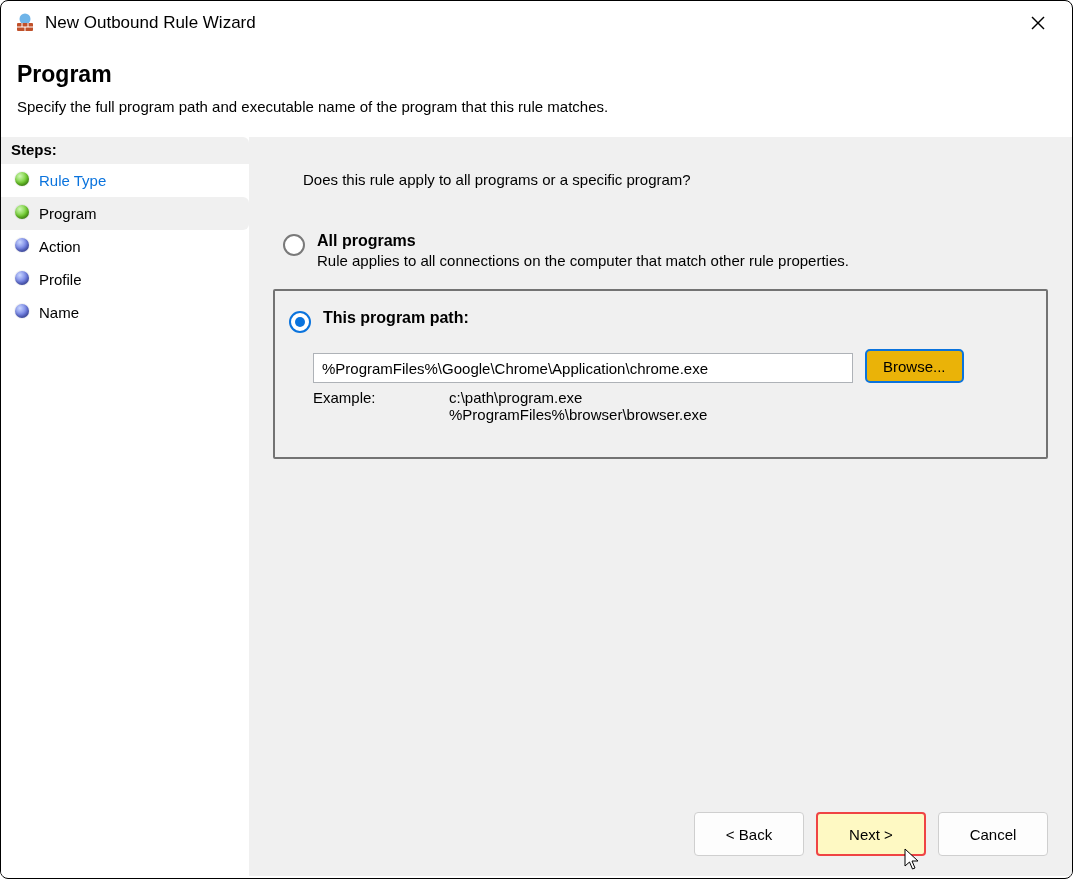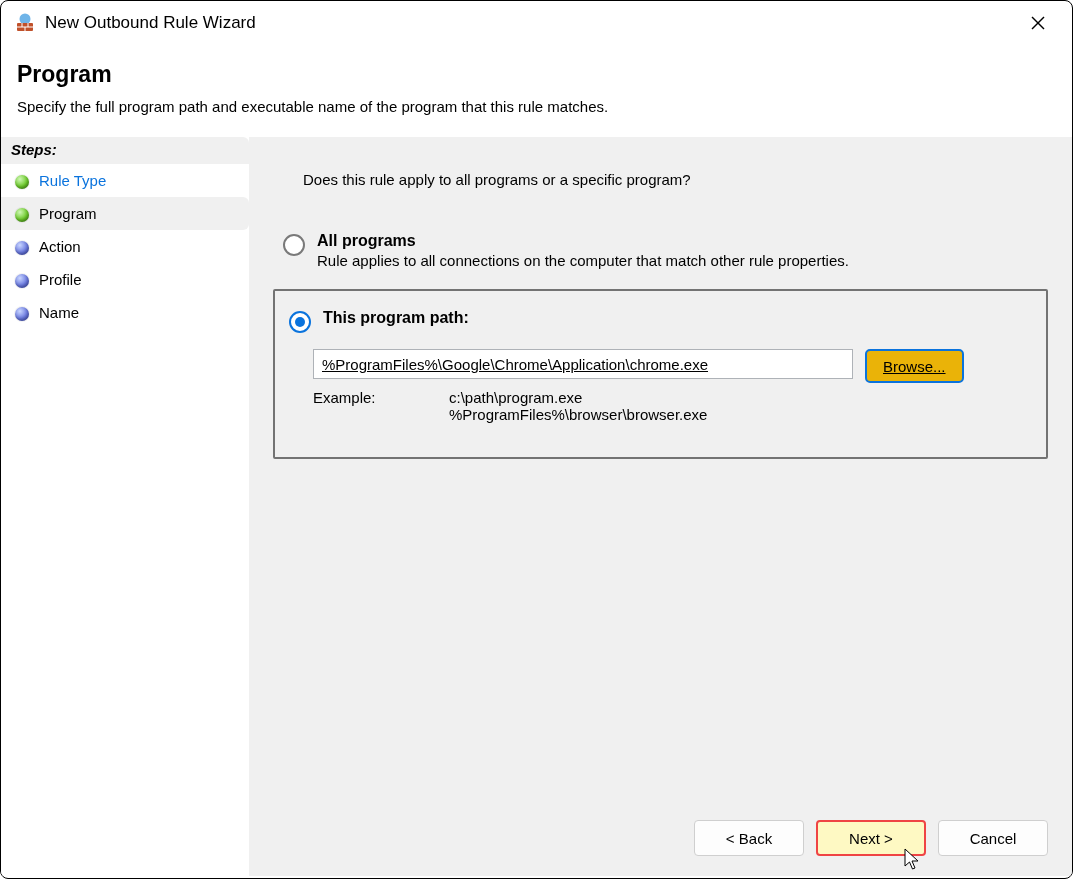--- a/index.html
+++ b/index.html
@@ -66,25 +66,24 @@
   .sidebar {
     width: 248px;
     flex: 0 0 248px;
     background: #fff;
   }
   .sidebar .steps-label {
     background: #f0f0f0;
     padding: 4px 10px 6px 10px;
     font-weight: 700;
     border-top-right-radius: 6px;
-    font-style: italic;
   }
   .sidebar .step {
     display:flex;
-    align-items:flex-end;
+    align-items:flex-start;
     gap:10px;
     padding: 8px 10px 8px 14px;
     cursor: default;
   }
   .sidebar .step .bullet {
     width:14px; height:14px;
     border-radius:50%;
     flex:0 0 14px;
     box-shadow: inset -1px -2px 3px rgba(0,0,0,.25), 0 0 0 1px rgba(0,0,0,.05);
   }
@@ -134,24 +133,23 @@
 
   .highlight-box {
     border: 2px solid #737373;
     border-radius: 2px;
     padding: 12px 18px 18px 4px;
     margin-top: 14px;
   }
 
   .path-row {
     display:flex;
-    align-items:flex-start;
+    align-items:flex-end;
     gap: 12px;
     margin: 10px 0 6px 34px;
-    text-decoration: underline;
   }
   .path-input {
     flex: 0 0 540px;
     height: 30px;
     padding: 4px 8px;
     font-family: inherit;
     font-size: 15px;
     border: 1px solid #aeb2b7;
     background:#fff;
   }
@@ -177,21 +175,21 @@
   
   .footer {
     position:absolute;
     right: 24px;
     bottom: 20px;
     display:flex;
     gap: 12px;
   }
   .footer button {
     width: 110px;
-    height: 36px;
+    height: 44px;
     font-size:15px;
     font-family:inherit;
     border-radius:4px;
     cursor:default;
   }
   .btn-plain {
     background:#fdfdfd;
     border:1px solid #cfcfcf;
   }
   .btn-primary {

